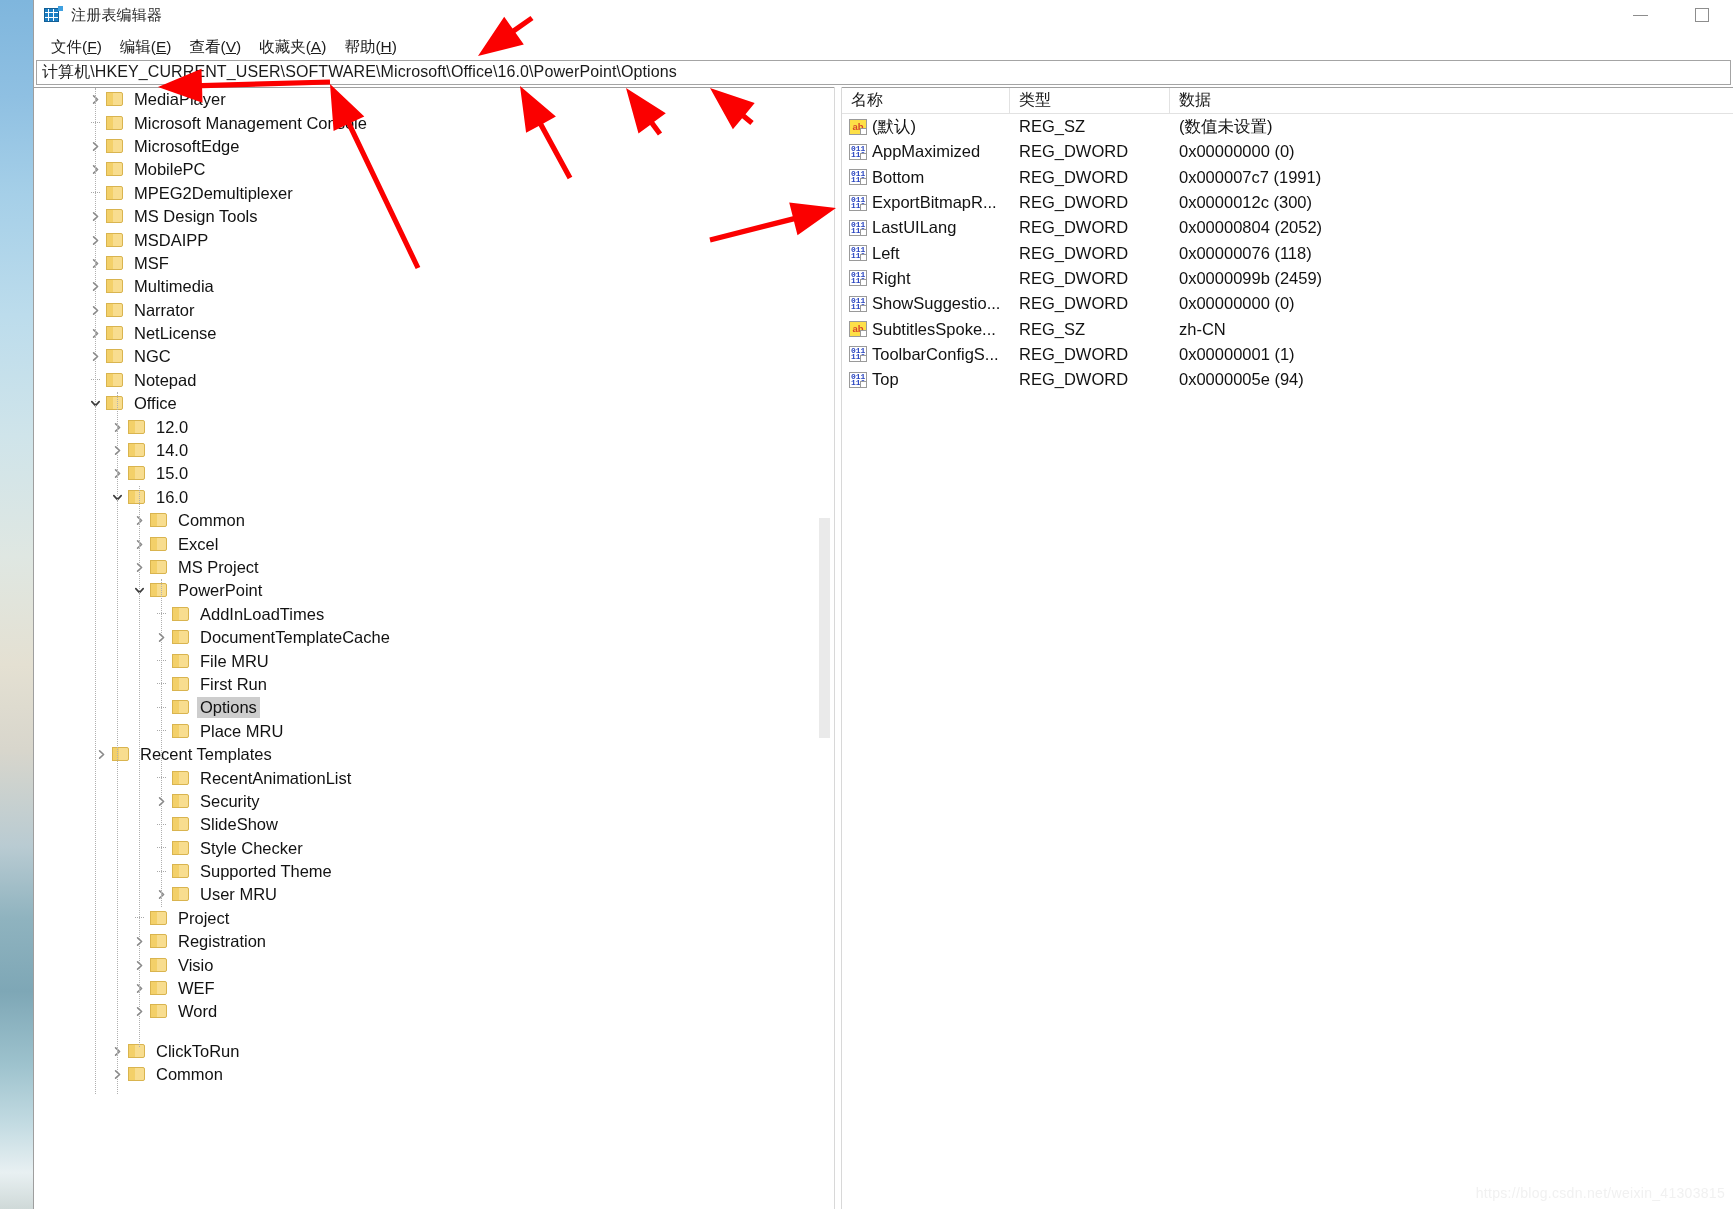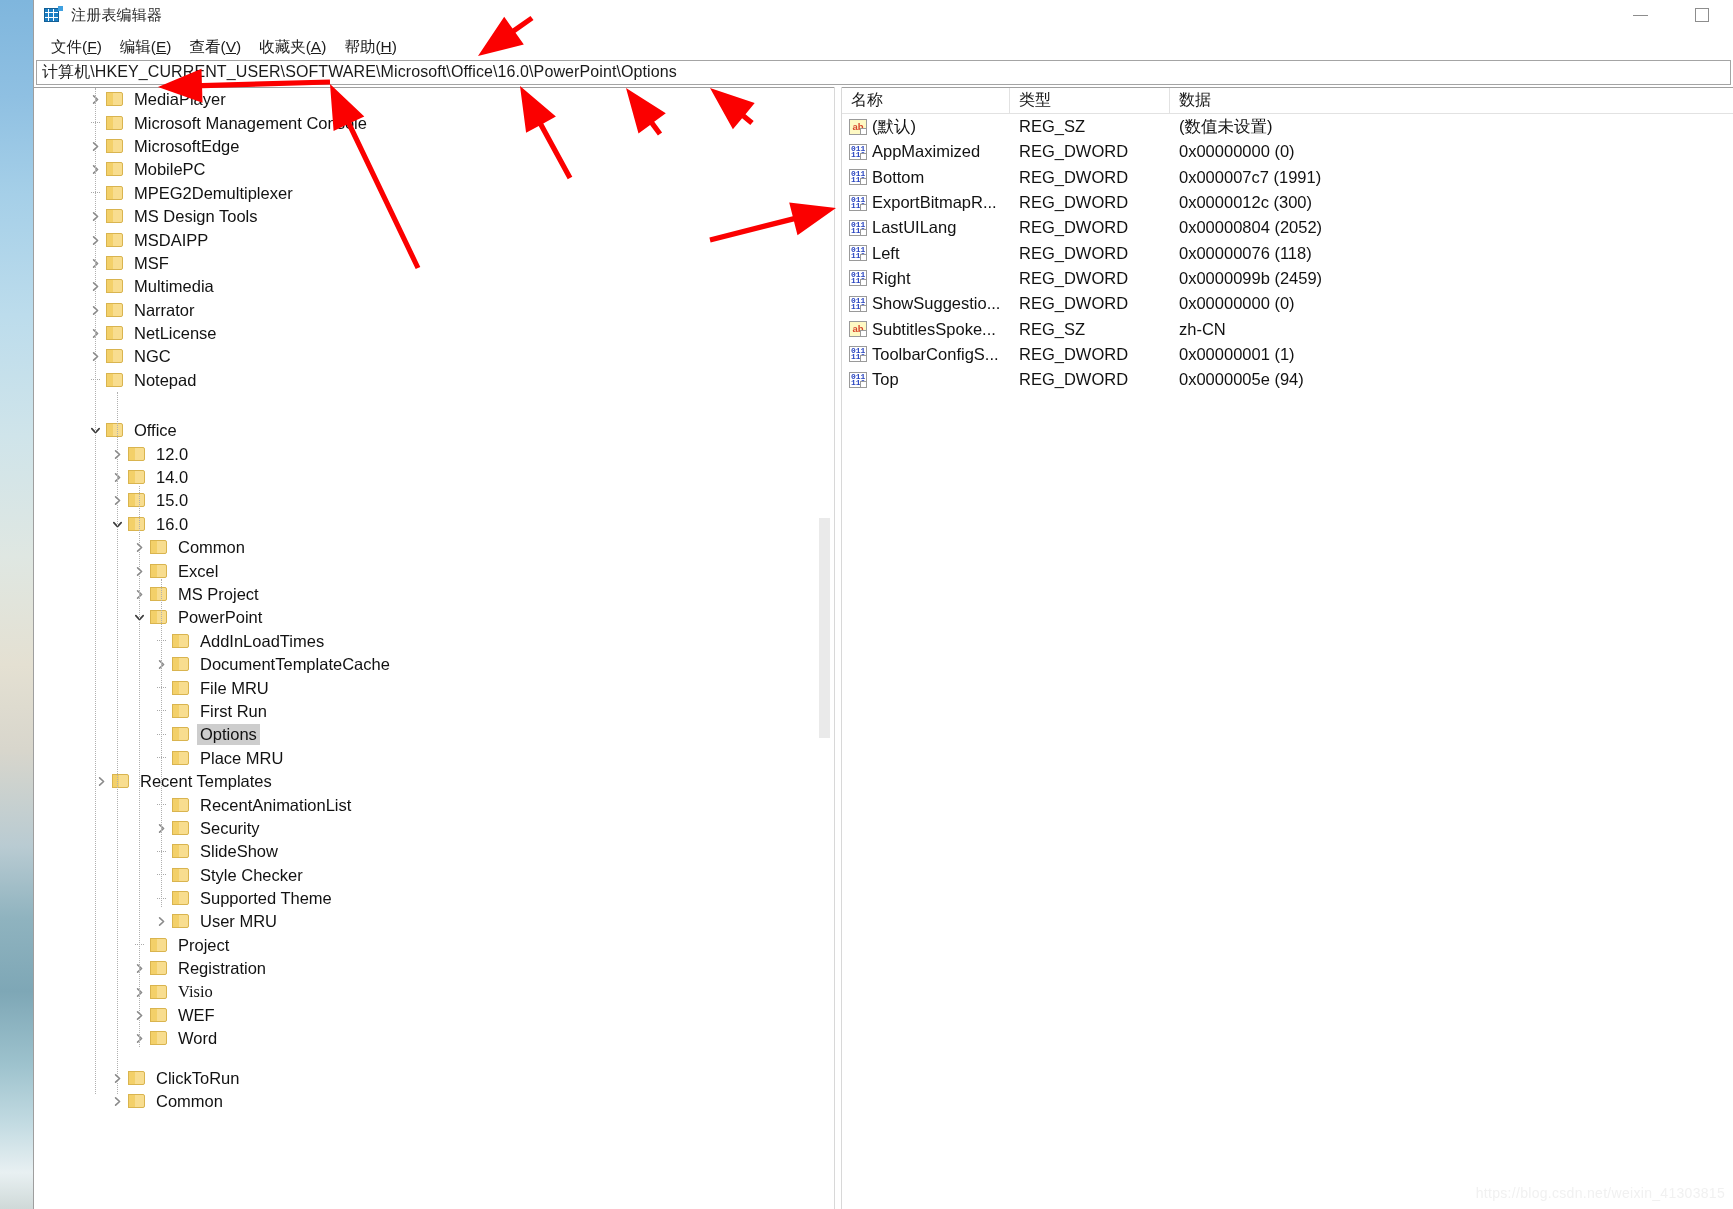--- a/index.html
+++ b/index.html
@@ -255,21 +255,21 @@
     white-space: nowrap;
   }
   .lcell { box-sizing: border-box; padding-left: 9px; overflow: hidden; }
   .lcell.name { width: 168px; display: flex; align-items: center; padding-left: 7px; }
 
   .vicon {
     width: 18px; height: 16px;
     flex: none;
     margin-right: 5px;
     position: relative;
-    background: #fef9c3;
+    background: #fde047;
     border: 1px solid #9a9a9a;
     box-sizing: border-box;
     font-size: 9.5px;
     font-weight: bold;
     line-height: 14px;
     text-align: center;
     overflow: hidden;
   }
   .vicon.ab { color: #d6452b; }
   .vicon.ab::after {
@@ -503,21 +503,21 @@
           <div class="tnode" style="padding-left: 50px;">
             <div class="tline">
               <span></span>
             </div>
             <div class="folder">
               <div class="back"></div>
               <div class="flap"></div>
             </div>
             <span class="tlabel">Notepad</span>
           </div>
-          <div class="tnode" style="padding-left: 50px; margin-top: 27px;">
+          <div class="tnode" style="padding-left: 50px;">
             <div class="twist">
               <svg width="11" height="11" viewBox="0 0 11 11">
                 <path fill="none" stroke="#3b3b3b" stroke-width="1.6" stroke-linecap="round" stroke-linejoin="round" d="M1.8 3.6 L5.5 7.6 L9.2 3.6"></path>
               </svg>
             </div>
             <div class="folder">
               <div class="back"></div>
               <div class="flap"></div>
             </div>
             <span class="tlabel">Office</span>
@@ -771,21 +771,21 @@
               <svg width="11" height="11" viewBox="0 0 11 11">
                 <path fill="none" stroke="#8a8a8a" stroke-width="1.6" stroke-linecap="round" stroke-linejoin="round" d="M3.6 1.8 L7.6 5.5 L3.6 9.2"></path>
               </svg>
             </div>
             <div class="folder">
               <div class="back"></div>
               <div class="flap"></div>
             </div>
             <span class="tlabel">Registration</span>
           </div>
-          <div class="tnode" style="padding-left: 94px; font-family: Liberation Serif, serif;">
+          <div class="tnode" style="padding-left: 94px;">
             <div class="twist">
               <svg width="11" height="11" viewBox="0 0 11 11">
                 <path fill="none" stroke="#8a8a8a" stroke-width="1.6" stroke-linecap="round" stroke-linejoin="round" d="M3.6 1.8 L7.6 5.5 L3.6 9.2"></path>
               </svg>
             </div>
             <div class="folder">
               <div class="back"></div>
               <div class="flap"></div>
             </div>
             <span class="tlabel">Visio</span>

